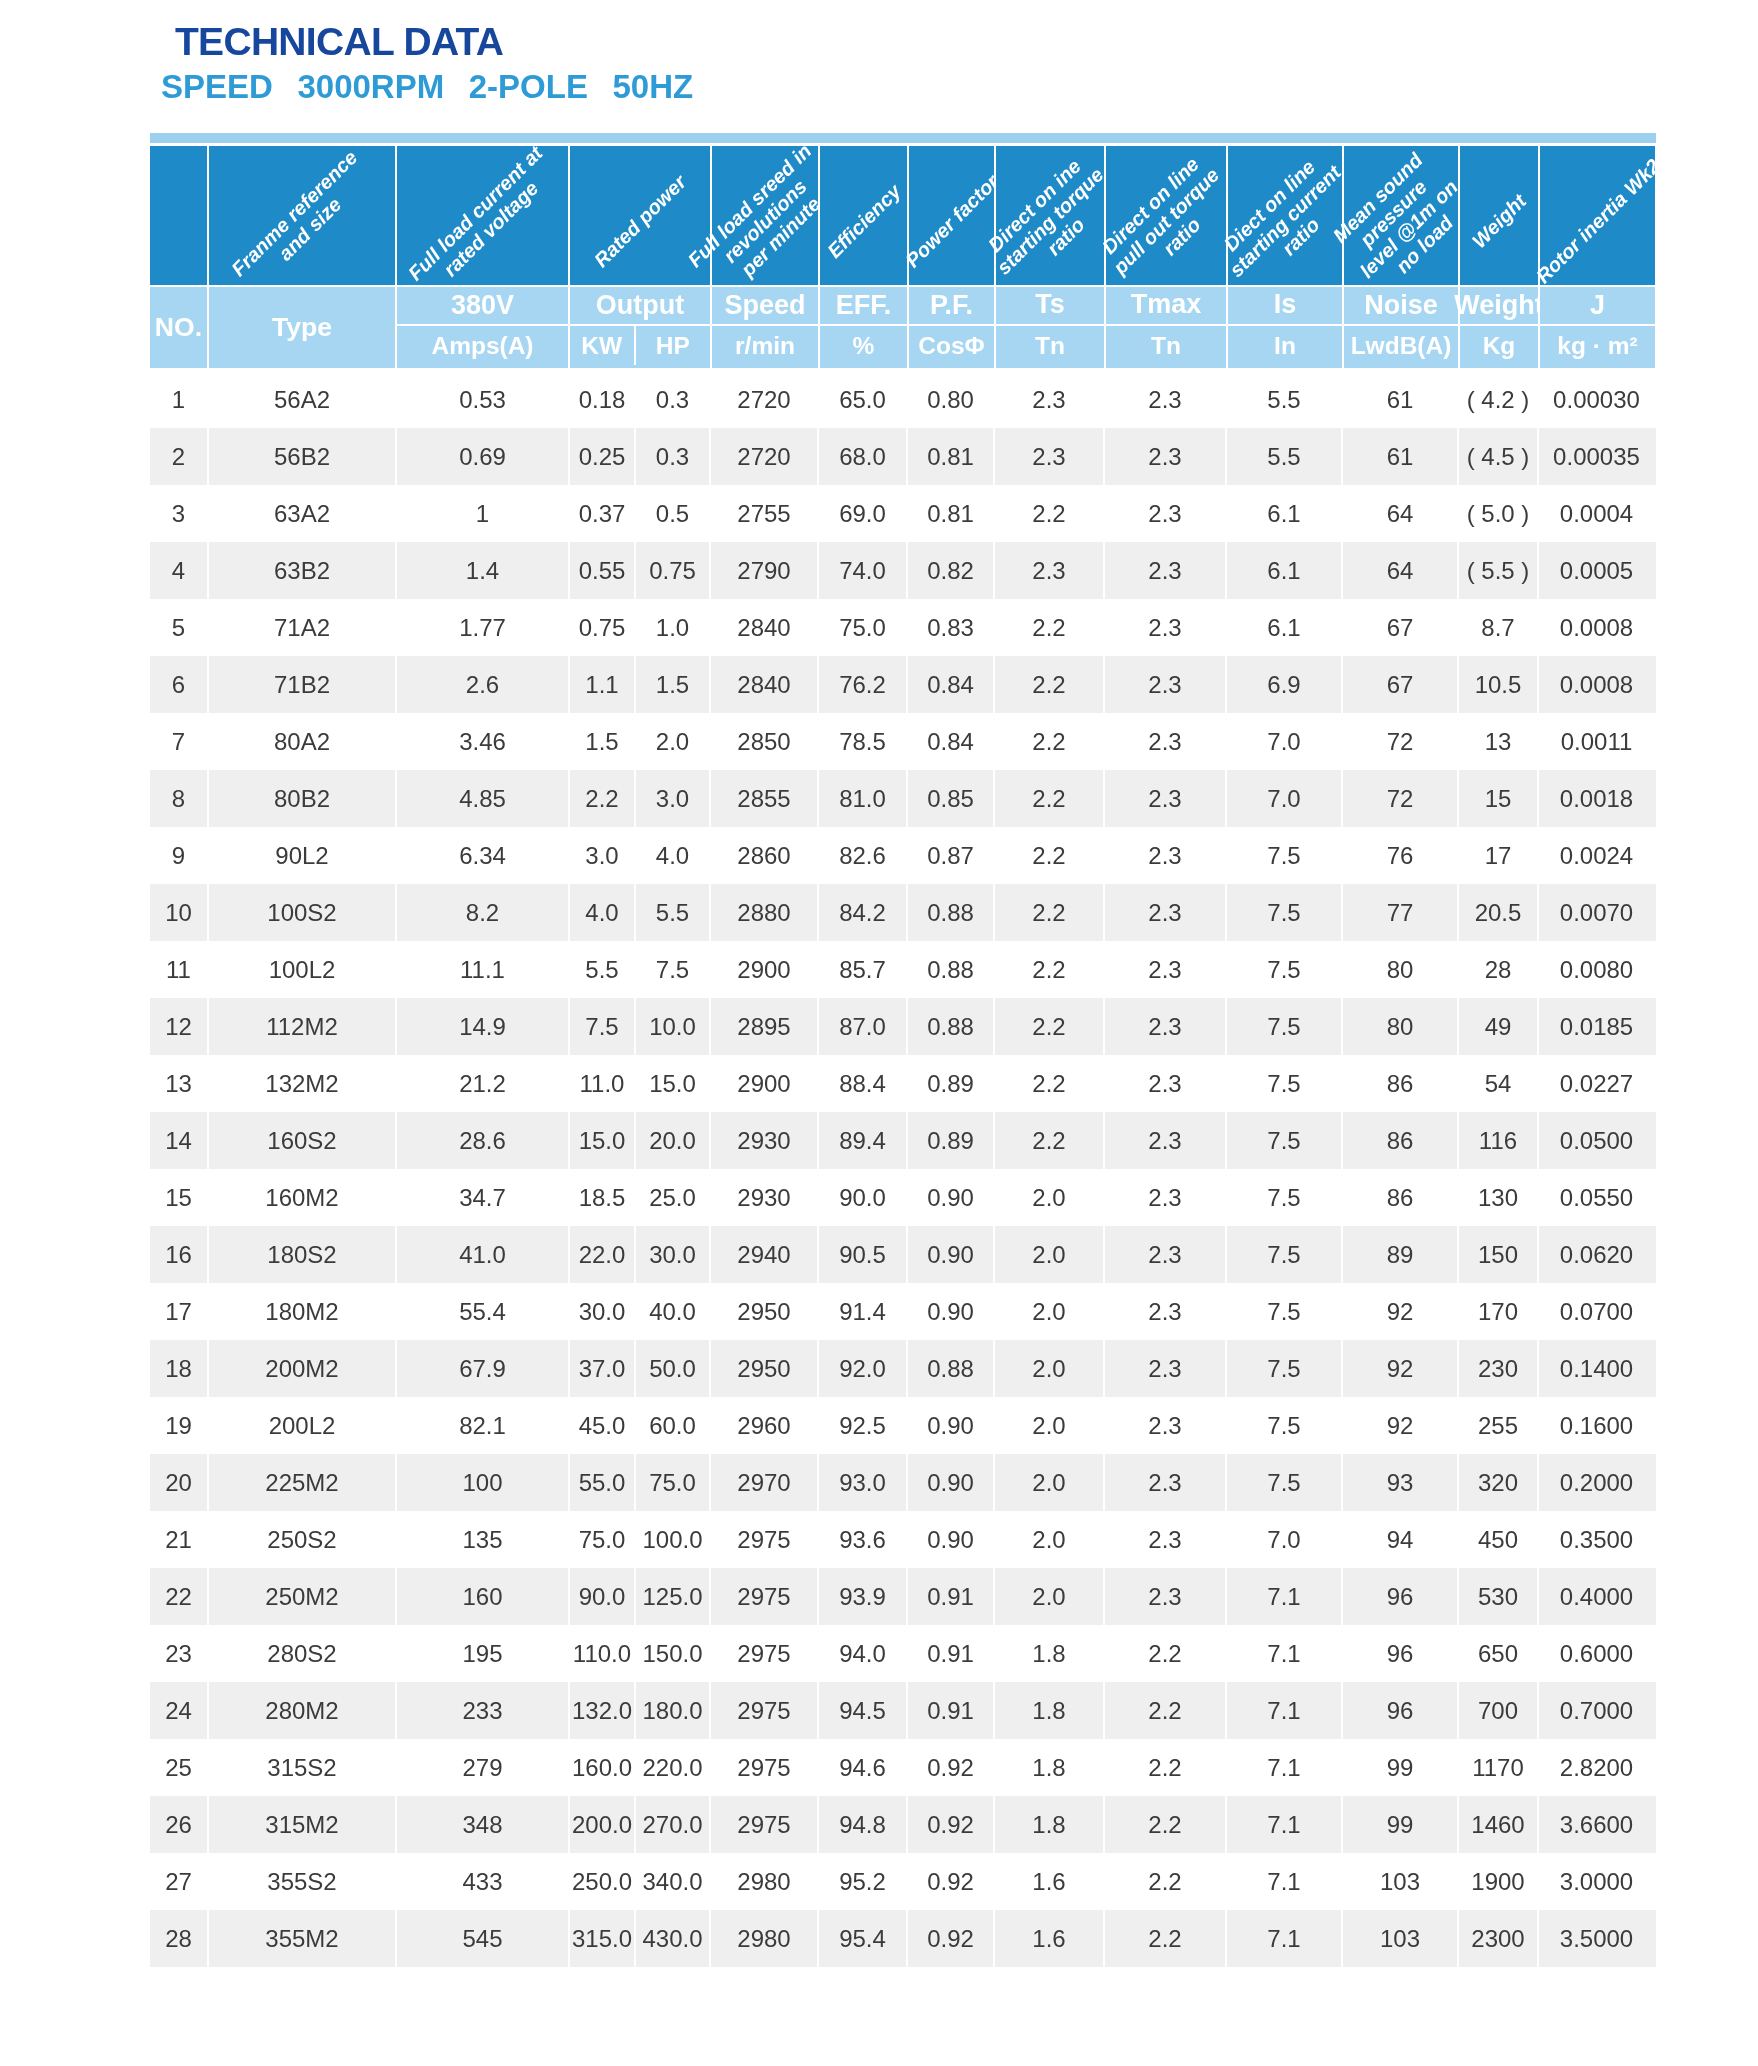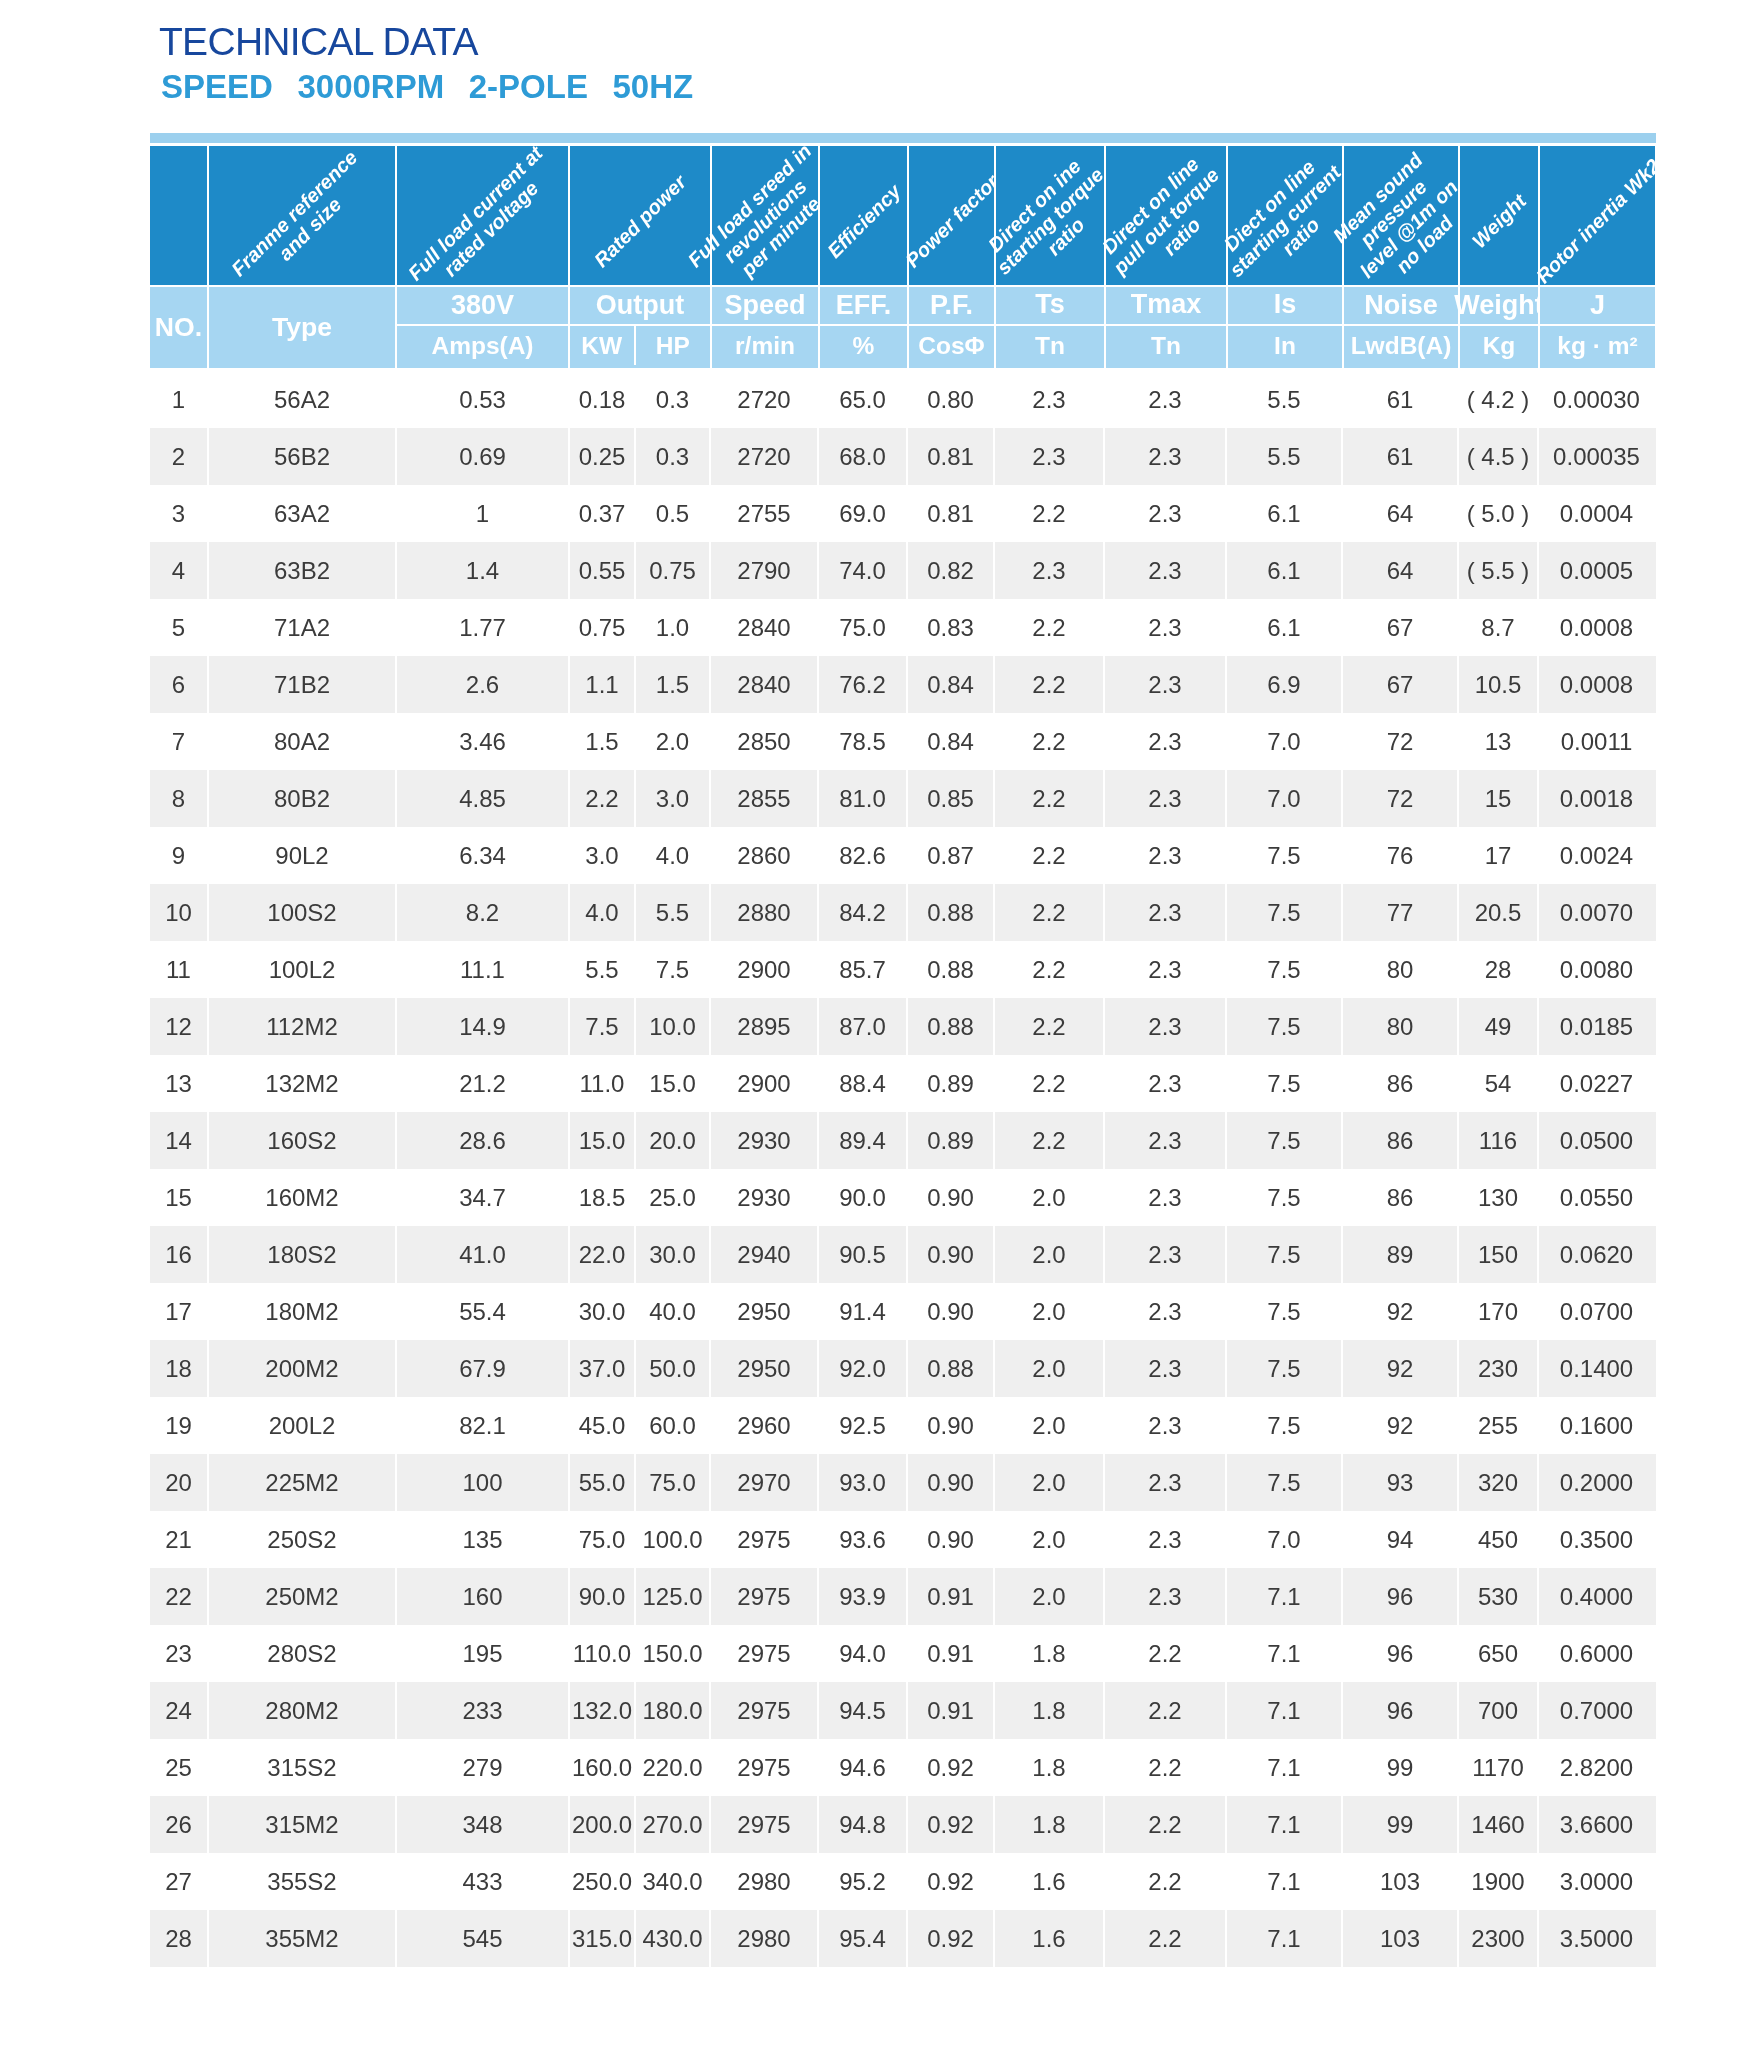--- a/index.html
+++ b/index.html
@@ -4,22 +4,22 @@
 <style>
   html,body { margin:0; padding:0; }
   body {
     width:1758px; height:2066px;
     background:#ffffff;
     font-family:"Liberation Sans", sans-serif;
     position:relative;
     overflow:hidden;
   }
   .title {
-    position:absolute; left:159px; top:19.6px;
-    font-size:39px; font-weight:normal; letter-spacing:-0.7px;
+    position:absolute; left:175px; top:19.6px;
+    font-size:39px; font-weight:bold; letter-spacing:-0.7px;
     color:#17479d;
   }
   .subtitle {
     position:absolute; left:161px; top:68px;
     font-size:33px; font-weight:bold;
     color:#2e9bd6; word-spacing:15.4px;
   }
   .table { position:absolute; left:150px; top:133px; width:1506px; }
   .table * { box-sizing:border-box; }
 

